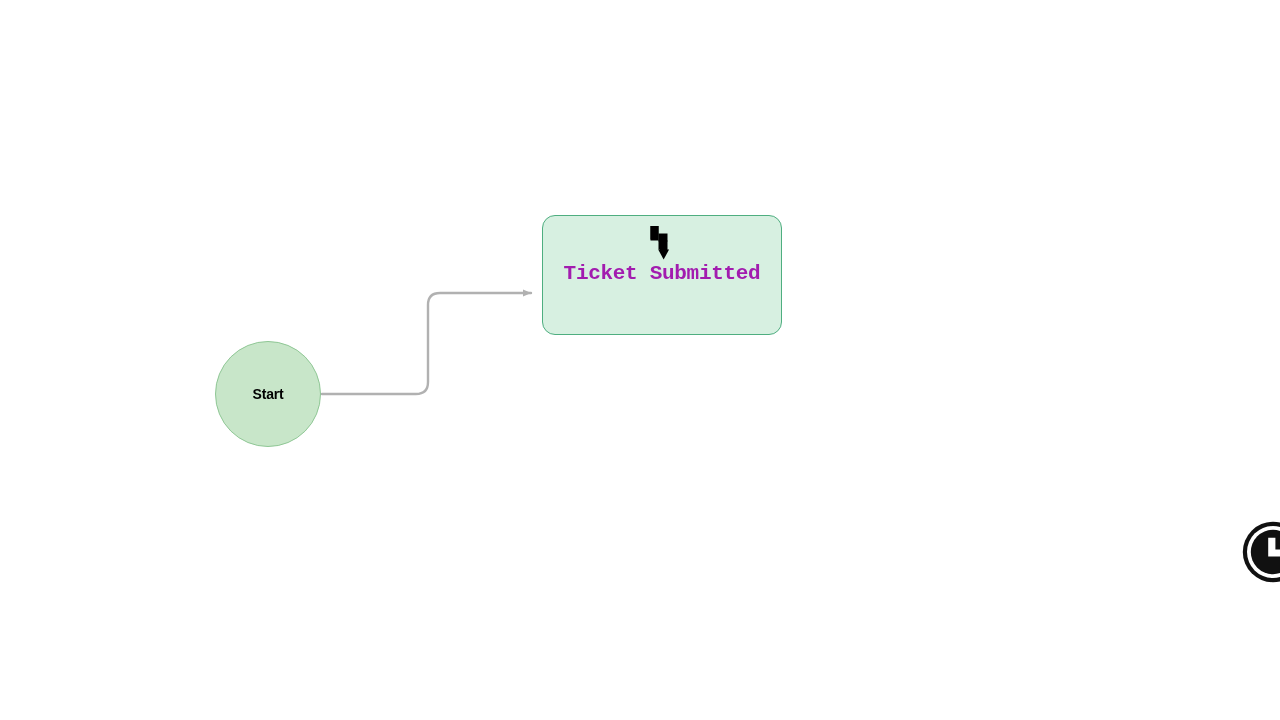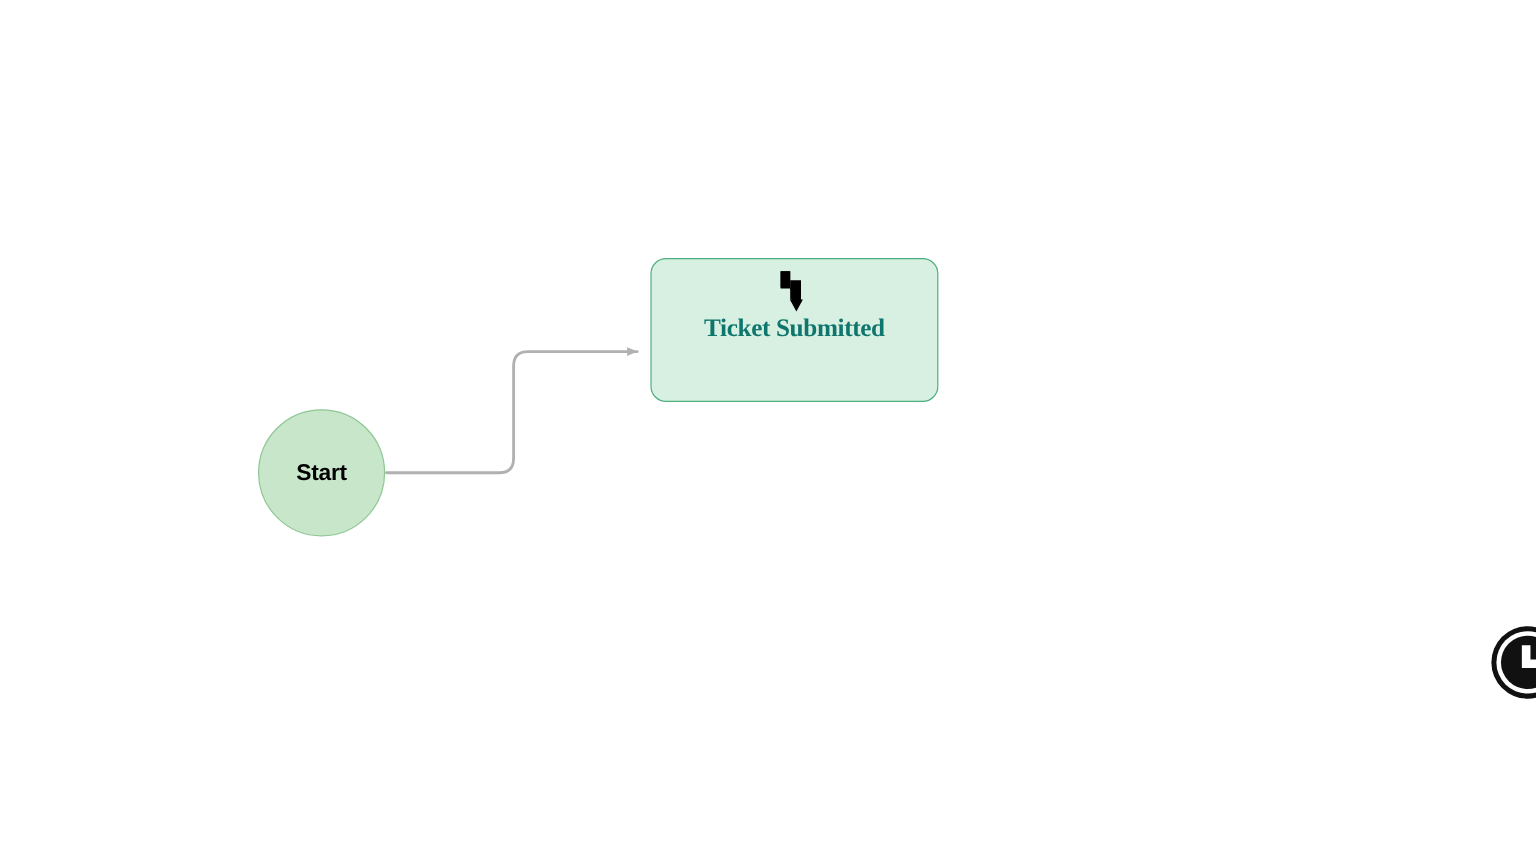--- a/index.html
+++ b/index.html
@@ -40,21 +40,21 @@
     background: #c8e6c9;
     border: 1.3px solid #8fc795;
     box-sizing: border-box;
     display: flex;
     align-items: center;
     justify-content: center;
     z-index: 3;
   }
   .node-start-label {
     font-family: "Liberation Sans", sans-serif;
-    font-size: 19px;
+    font-size: 14px;
     font-weight: bold;
     color: #000000;
     letter-spacing: -0.2px;
     line-height: 1;
     user-select: none;
   }
 
   
   .node-task {
     position: absolute;
@@ -77,24 +77,24 @@
     flex-direction: column;
     align-items: center;
   }
   .node-task-icon {
     width: 34px;
     height: 38px;
     display: block;
     margin-bottom: 1px;
   }
   .node-task-label {
-    font-family: Liberation Serif, serif;
+    font-family: Liberation Mono, monospace;
     font-size: 21px;
     font-weight: bold;
-    color: #0f766e;
+    color: #a21caf;
     letter-spacing: -0.3px;
     line-height: 1;
     white-space: nowrap;
     user-select: none;
   }
 
   
   .node-badge {
     position: absolute;
     left: 698px;

